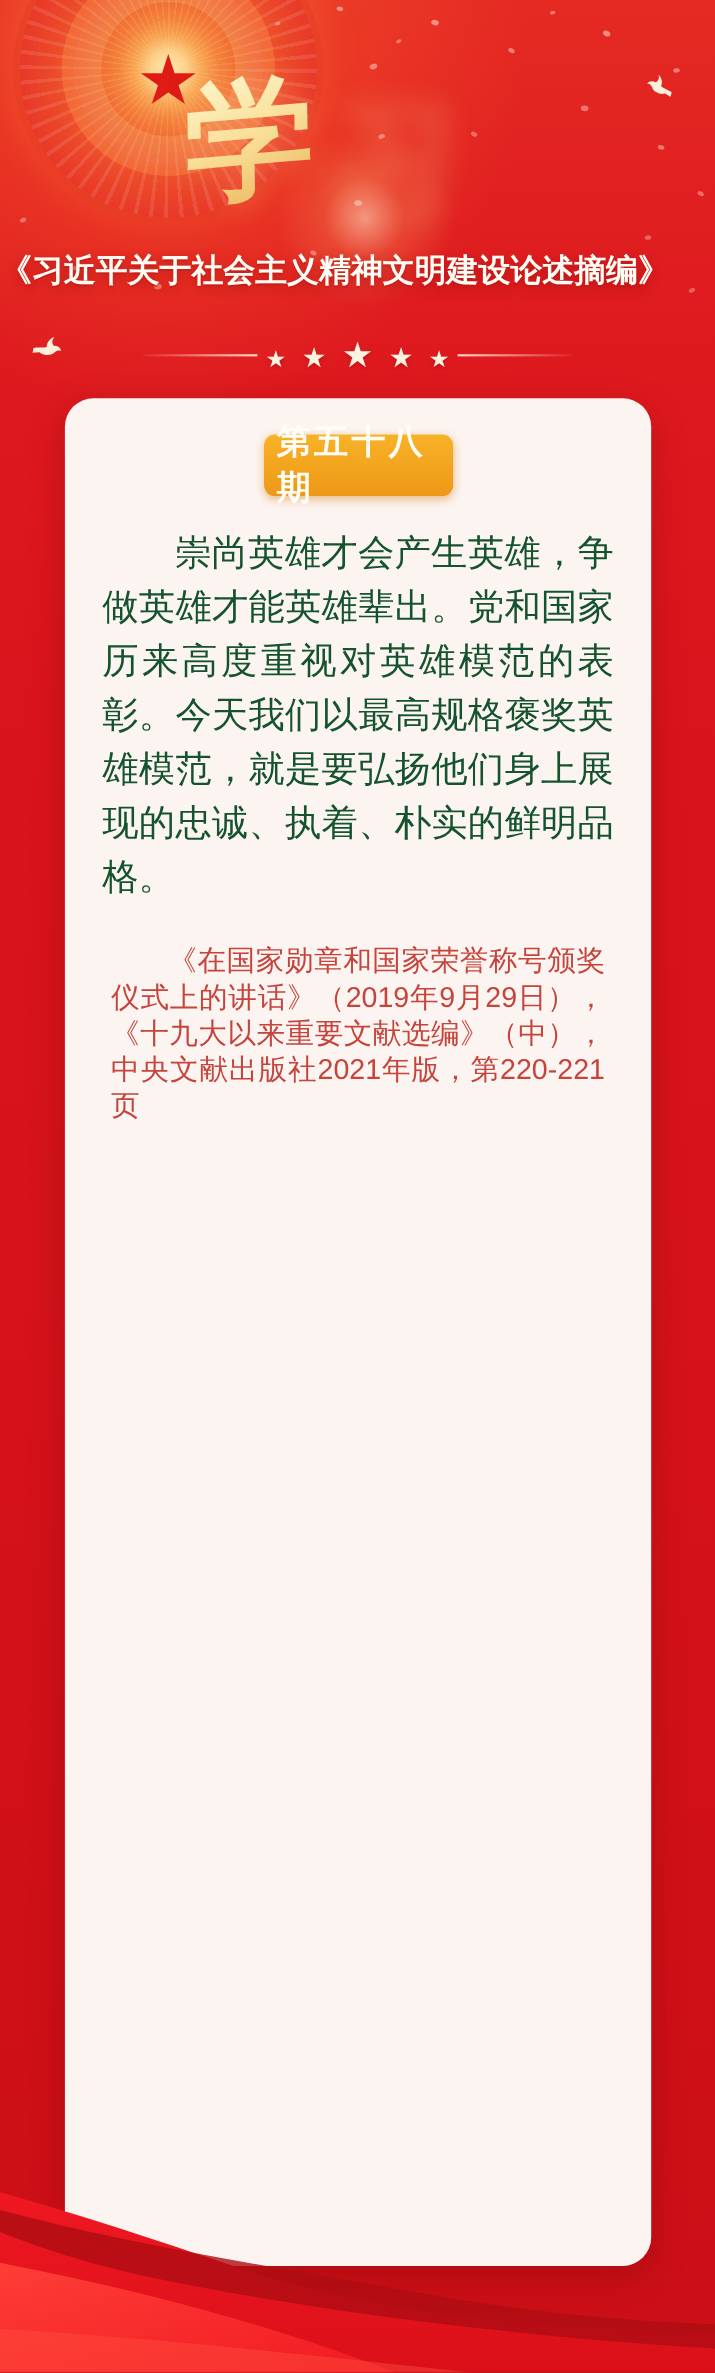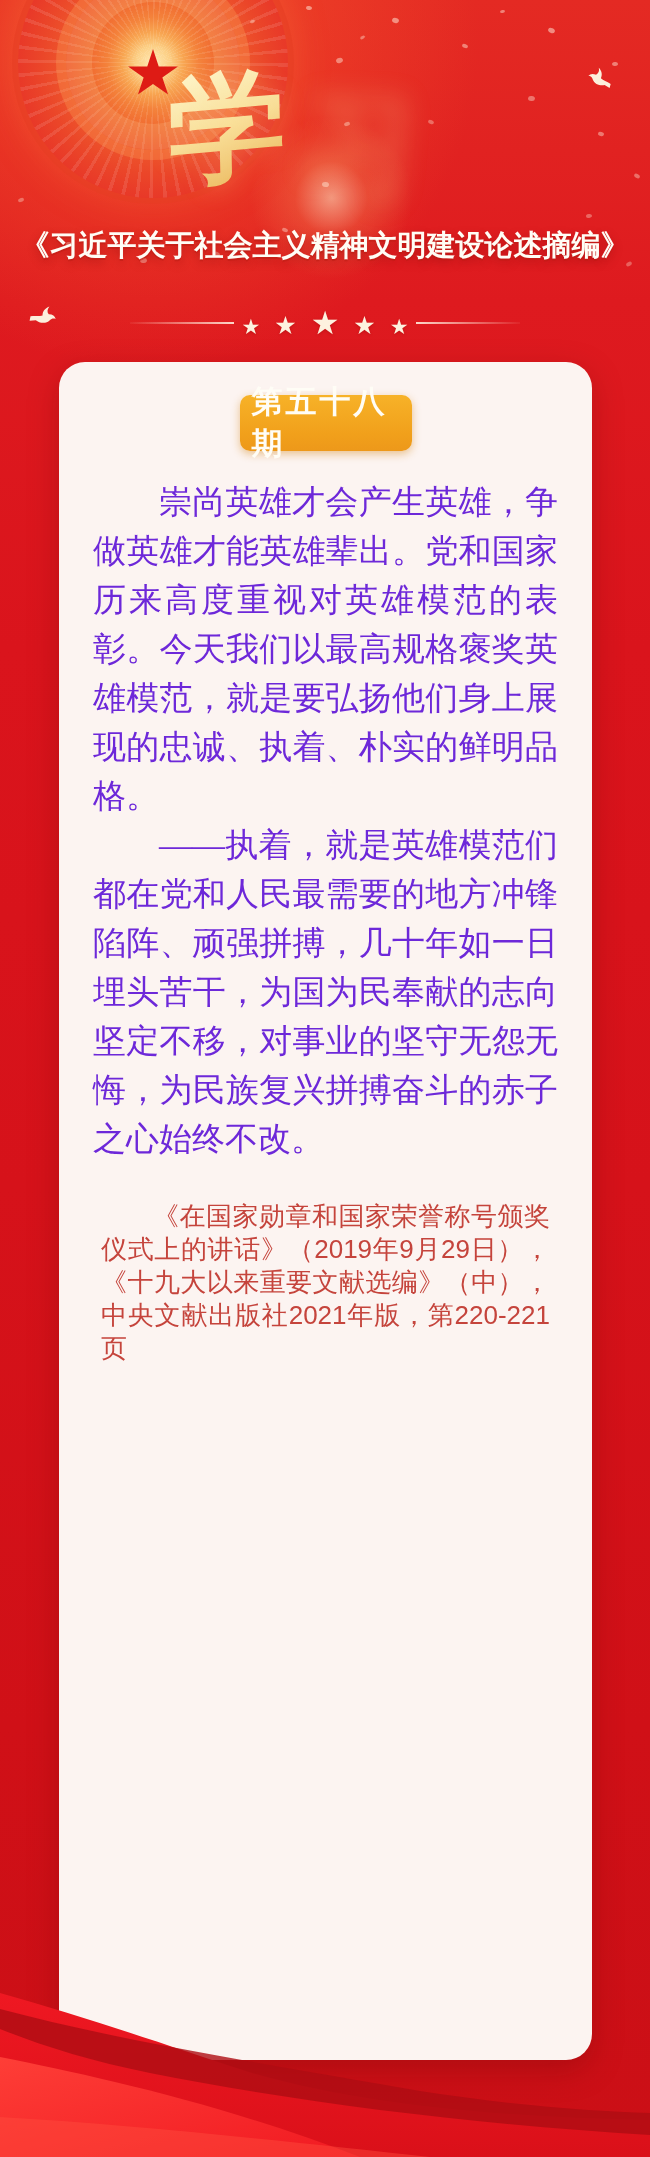--- a/index.html
+++ b/index.html
@@ -30,41 +30,41 @@
     filter:drop-shadow(0 0 6px rgba(180,20,10,.6));}
   .dot{position:absolute;border-radius:50%;background:#ffeede;}
   
   .xuexi{position:absolute;left:168px;top:62px;width:260px;transform:rotate(-5deg) skewX(-4deg);
     font-weight:bold;font-size:118px;line-height:1;
     background:linear-gradient(160deg,#fdf3c6 8%,#f8dd96 38%,#eec06a 62%,#e2a94e 90%);
     -webkit-background-clip:text;background-clip:text;color:transparent;
     text-shadow:0 0 26px rgba(255,230,160,.25);}
   .xuexi .c2{display:inline-block;transform:translateY(28px) rotate(6deg);margin-left:14px;}
   
-  .main-title{position:absolute;left:0;top:226px;width:650px;text-align:center;
+  .main-title{position:absolute;left:0;top:226px;width:530px;text-align:center;
     font-size:29px;font-weight:900;letter-spacing:0;color:#fffdf6;white-space:nowrap;
     text-shadow:0 2px 0 rgba(190,30,20,.55),0 4px 10px rgba(140,10,10,.45);}
   
   .stars-row{position:absolute;left:0;top:300px;width:650px;height:46px;
     display:flex;align-items:center;justify-content:center;}
   .sep-line{width:104px;height:2px;background:linear-gradient(90deg,rgba(255,236,220,.05),rgba(255,236,220,.9));}
   .sep-line.right{background:linear-gradient(90deg,rgba(255,236,220,.9),rgba(255,236,220,.05));}
   .stars-row .star-glyph{color:#fdf2df;line-height:1;margin:0 7px;text-shadow:0 1px 3px rgba(150,10,10,.4);}
   .dove{position:absolute;color:#fcefdc;}
   .dove svg{display:block;fill:#fcefdc;}
   
   .card{position:absolute;left:59px;top:362px;width:533px;height:1698px;border-radius:26px;
     background:#fcf4f1;box-shadow:0 10px 30px rgba(120,8,8,.35);}
   .badge{width:172px;height:56px;margin:33px auto 0;border-radius:10px;
     display:flex;align-items:center;justify-content:center;
     background:linear-gradient(180deg,#f7b228 0%,#f1a01b 70%,#ed981a 100%);
     box-shadow:0 3px 8px rgba(210,130,20,.45);
     color:#fffdf6;font-size:31px;font-weight:bold;letter-spacing:3px;padding-left:12px;}
-  .body-text{margin:27px 34px 0;color:#6d28d9;font-size:33px;line-height:49px;
-    text-align:justify;font-family:Liberation Serif, serif;}
+  .body-text{margin:27px 34px 0;color:#14532d;font-size:33px;line-height:49px;
+    text-align:justify;}
   .body-text p{margin:0;text-indent:2em;}
   .citation{margin:36px 42px 0;color:#c5443c;font-size:26px;line-height:33px;
     text-align:justify;text-indent:2em;}
   
   .waves{position:absolute;left:0;top:1957px;width:650px;height:200px;}
 </style>
 </head>
 <body>
 
 <div class="canvas">
@@ -119,21 +119,20 @@
   <div class="dove" style="left:584px;top:64px;width:30px;height:30px;transform:scaleX(-1) rotate(-8deg);">
     <svg viewBox="0 0 24 24" width="30" height="30">
         <path d="M2.2 14.6c3.4-1.6 6.2-1.8 8.4-3.4-.9-2.6-.2-5.6 2.8-8-1 2.7-.4 4.6 1.4 5.8 2.6-.9 4.8-.2 6 1.7-1.8-.1-3 .6-3.9 2.3-1.7 3.4-6.5 4.6-10 3.2L2.6 18l-.4-3.4z"></path>
       </svg>
   </div>
 
   <div class="card">
     <div class="badge">第五十八期</div>
     <div class="body-text">
         <p>崇尚英雄才会产生英雄，争做英雄才能英雄辈出。党和国家历来高度重视对英雄模范的表彰。今天我们以最高规格褒奖英雄模范，就是要弘扬他们身上展现的忠诚、执着、朴实的鲜明品格。</p>
-        <p>——执着，就是英雄模范们都在党和人民最需要的地方冲锋陷阵、顽强拼搏，几十年如一日埋头苦干，为国为民奉献的志向坚定不移，对事业的坚守无怨无悔，为民族复兴拼搏奋斗的赤子之心始终不改。</p>
       </div>
     <div class="citation">《在国家勋章和国家荣誉称号颁奖仪式上的讲话》（2019年9月29日），《十九大以来重要文献选编》（中），中央文献出版社2021年版，第220-221页</div>
   </div>
 
   <svg class="waves" viewBox="0 0 650 200" preserveAspectRatio="none">
     <defs>
       <linearGradient id="gMain" x1="0" y1="0" x2="0" y2="1">
         <stop offset="0" stop-color="#ef1822"></stop>
           <stop offset="1" stop-color="#da1019"></stop>
       </linearGradient>

